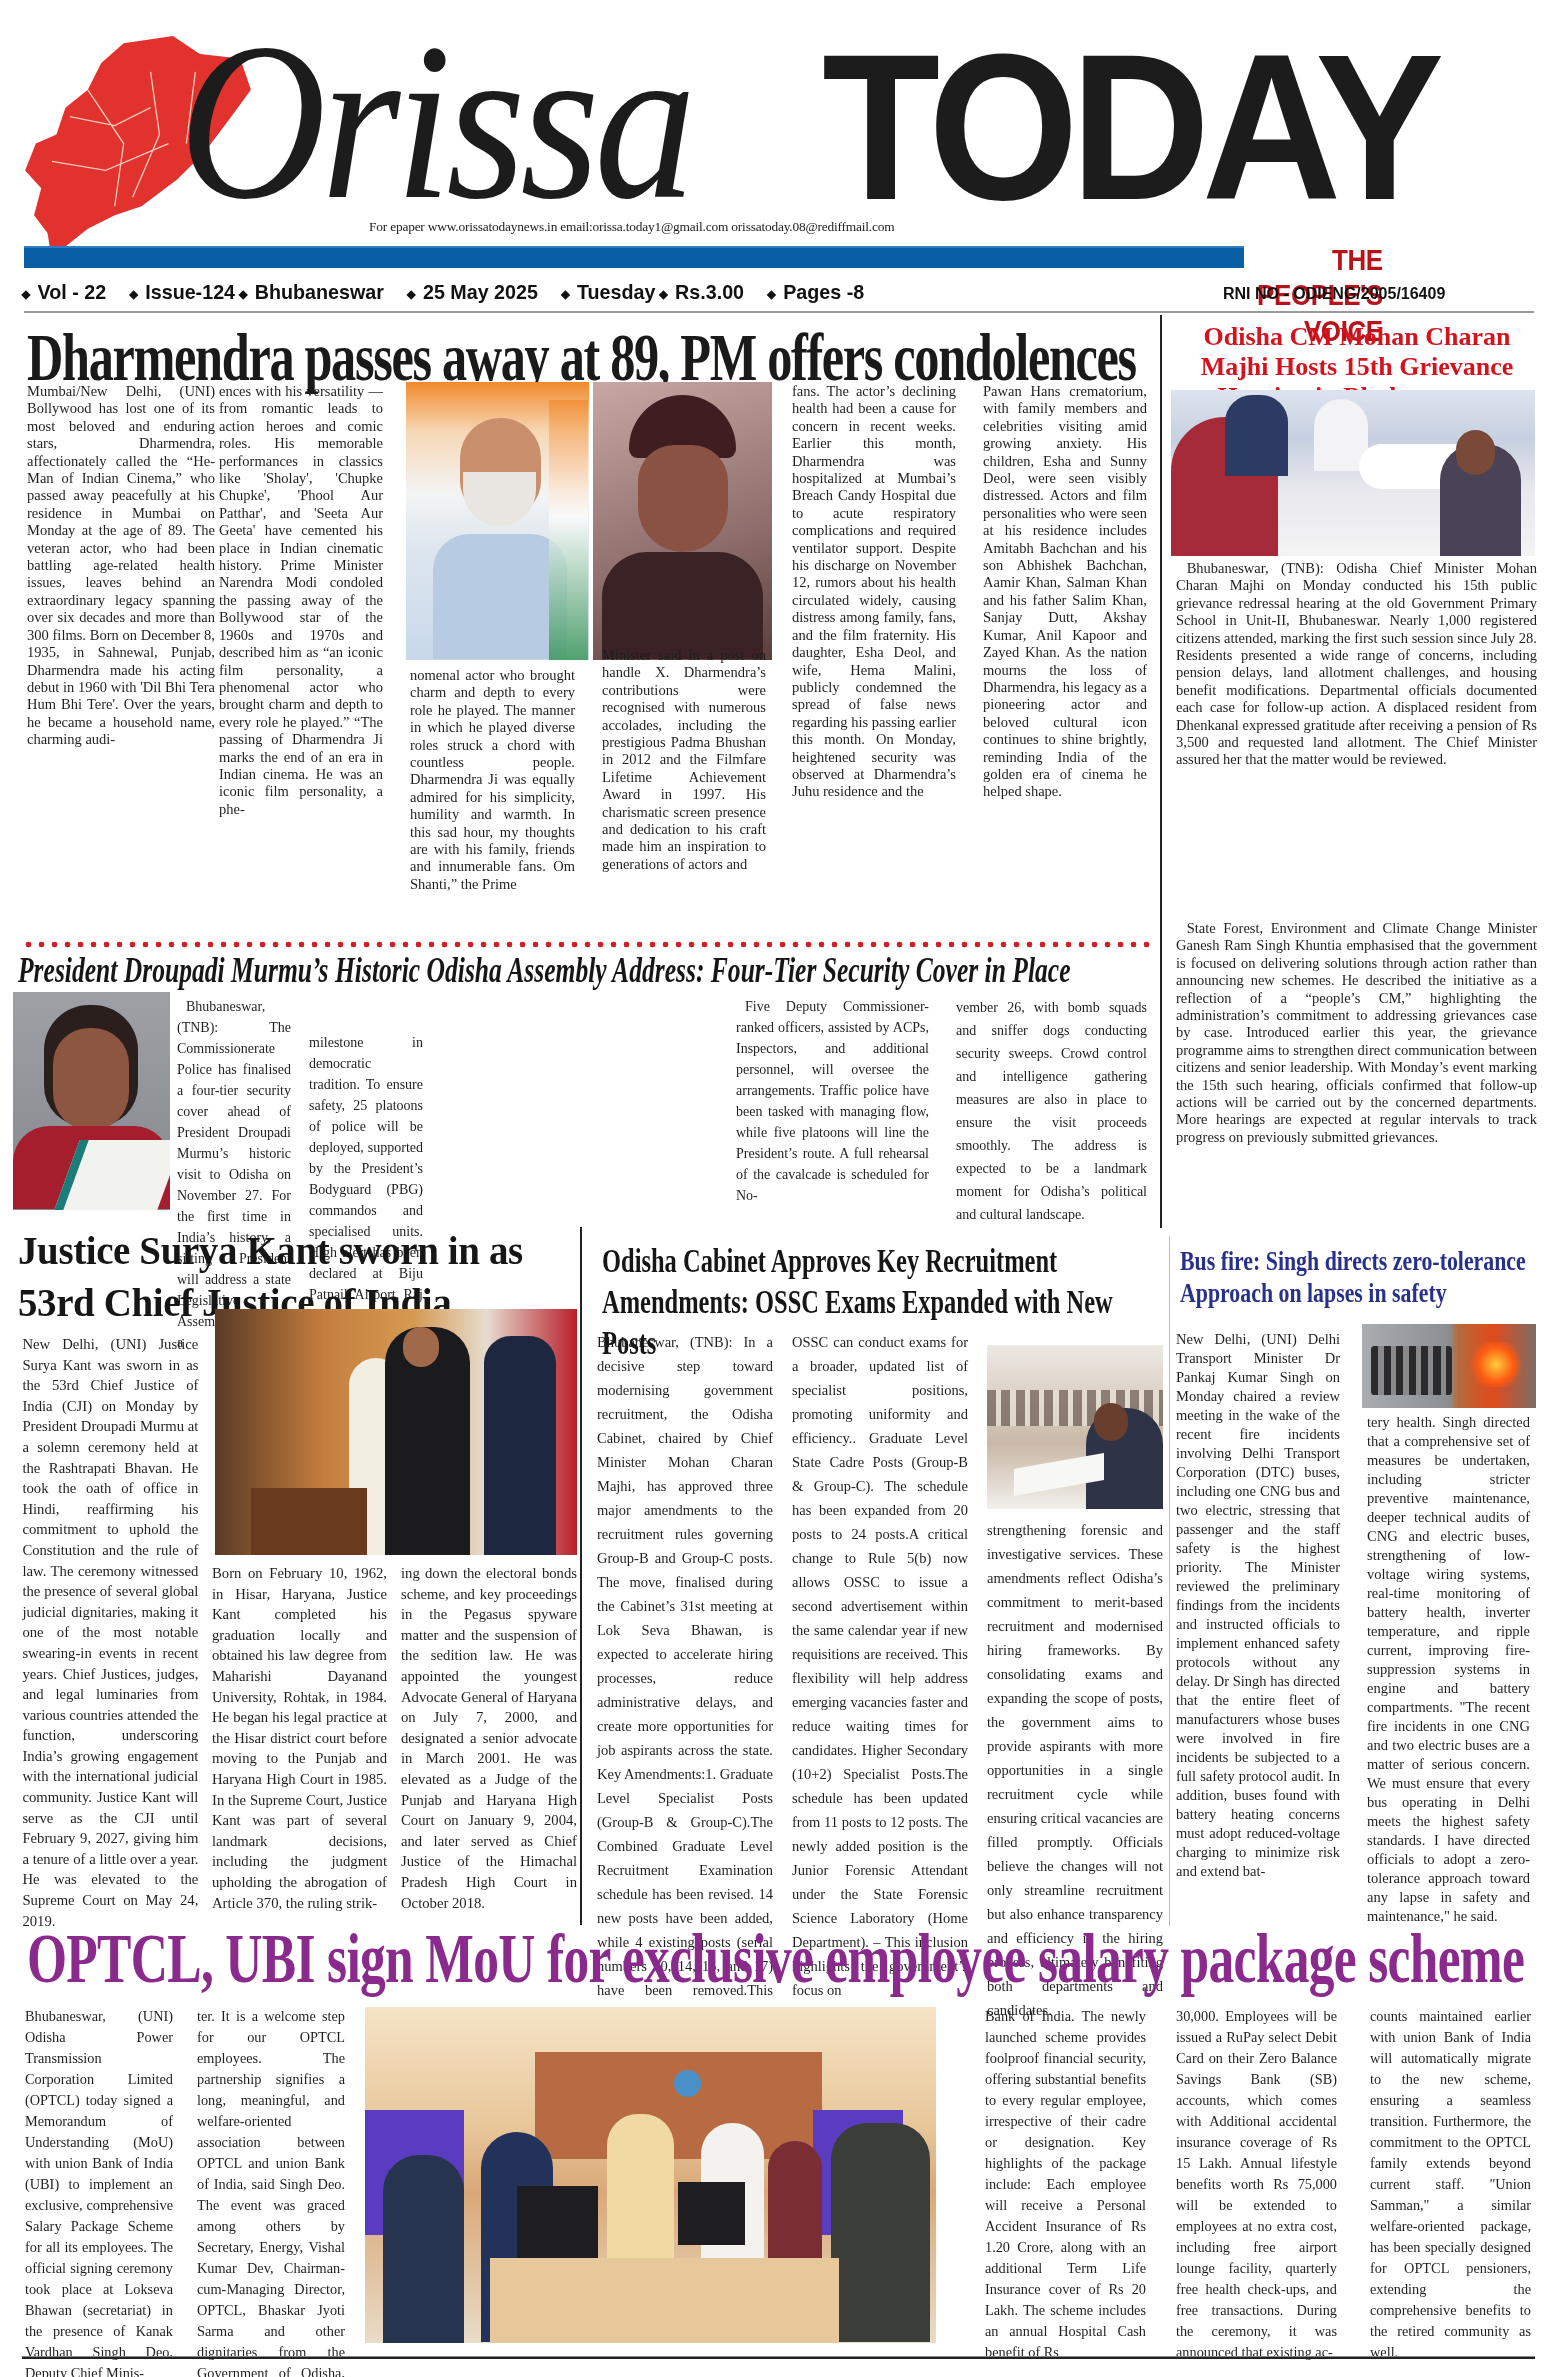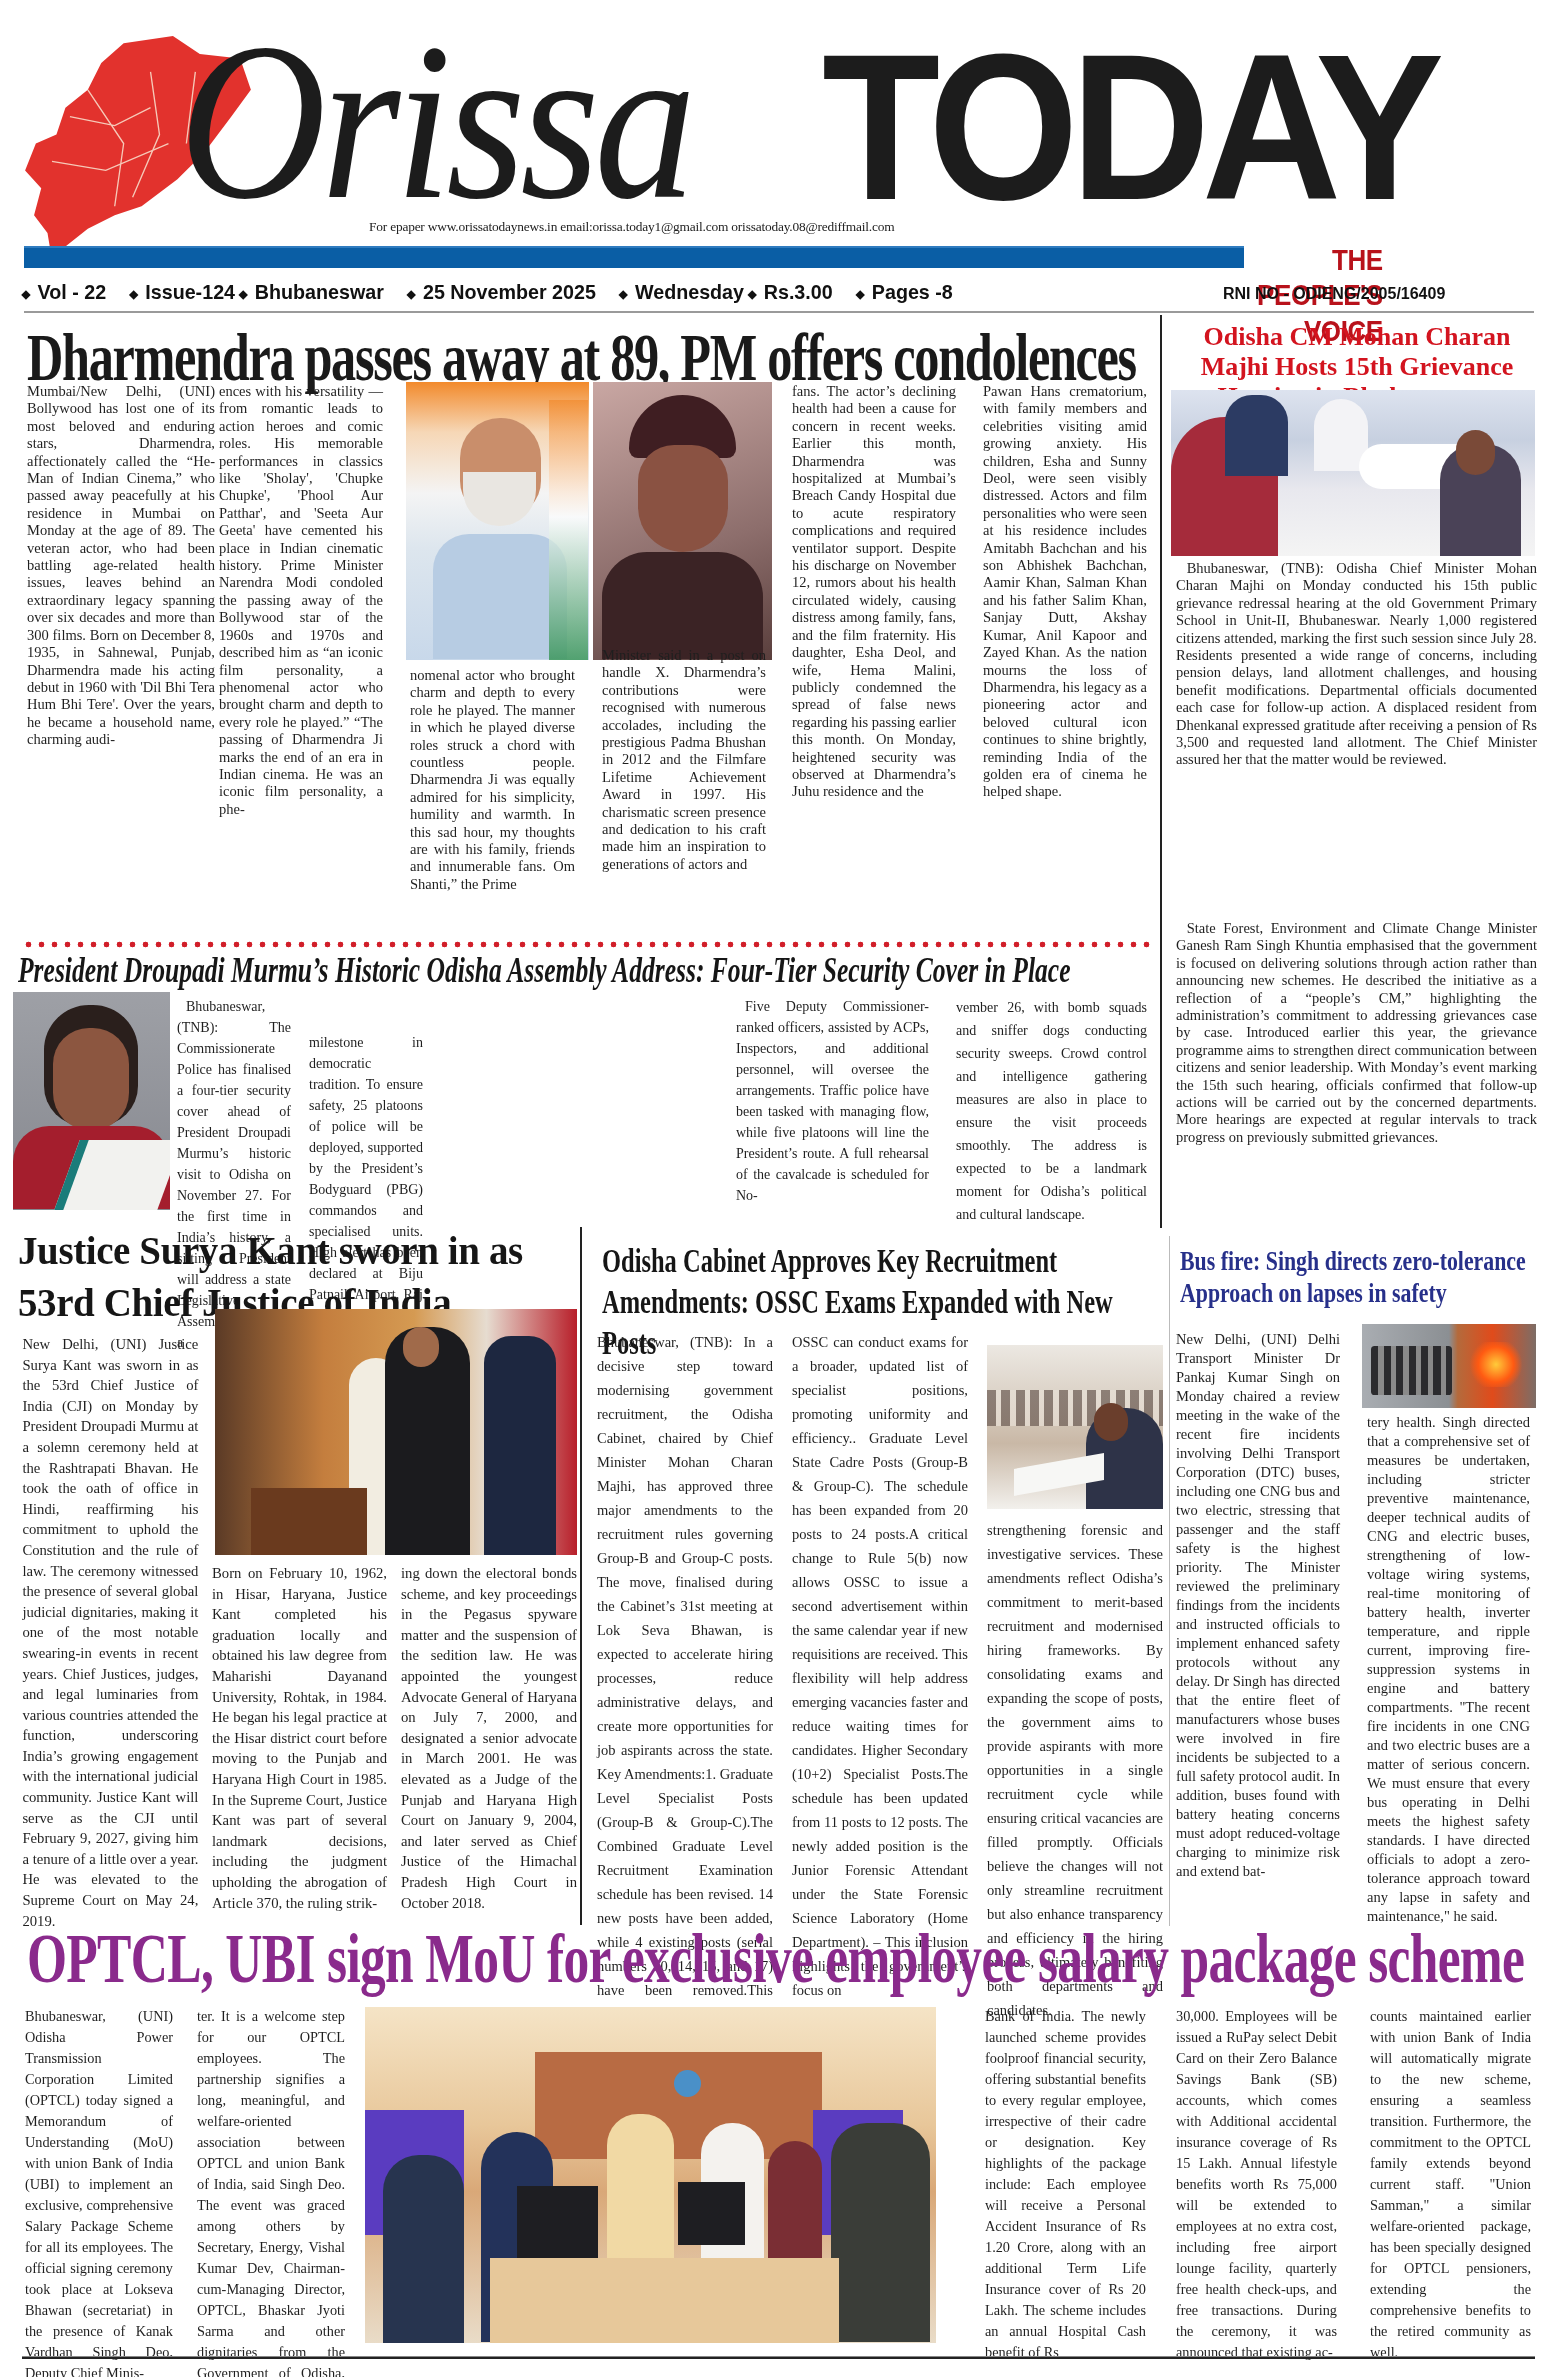--- a/index.html
+++ b/index.html
@@ -58,22 +58,22 @@
   <div class="abs logo-orissa">Orissa</div>
   <div class="abs logo-today">TODAY</div>
   <div class="abs contact-line">For epaper www.orissatodaynews.in email:orissa.today1@gmail.com orissatoday.08@rediffmail.com</div>
   <div class="abs blue-bar"></div>
   <div class="abs tagline">THE PEOPLE'S VOICE</div>
 </div>
 
 <div class="abs infobar">
   <span class="item"><span class="dot">◆</span><span>Vol - 22</span></span>
   <span class="item"><span class="dot">◆</span><span>Issue-124</span><span class="dot" style="margin-left:3.6px">◆</span><span>Bhubaneswar</span></span>
-  <span class="item"><span class="dot">◆</span><span>25 November 2025</span></span>
-  <span class="item"><span class="dot">◆</span><span>Wednesday</span><span class="dot" style="margin-left:3.6px">◆</span><span>Rs.3.00</span></span>
+  <span class="item"><span class="dot">◆</span><span>25 May 2025</span></span>
+  <span class="item"><span class="dot">◆</span><span>Tuesday</span><span class="dot" style="margin-left:3.6px">◆</span><span>Rs.3.00</span></span>
   <span class="item"><span class="dot">◆</span><span>Pages -8</span></span>
 </div>
 <div class="abs rni">RNI NO - ODIENG/2005/16409</div>
 <div class="abs info-rule"></div>
 
 <div class="abs h1">Dharmendra passes away at 89, PM offers condolences</div>
 
 <div class="col body-text" style="left:27px;top:383px;width:188px;">Mumbai/New Delhi, (UNI) Bollywood has lost one of its most beloved and enduring stars, Dharmendra, affectionately called the “He-Man of Indian Cinema,” who passed away peacefully at his residence in Mumbai on Monday at the age of 89. The veteran actor, who had been battling age-related health issues, leaves behind an extraordinary legacy spanning over six decades and more than 300 films. Born on December 8, 1935, in Sahnewal, Punjab, Dharmendra made his acting debut in 1960 with 'Dil Bhi Tera Hum Bhi Tere'. Over the years, he became a household name, charming audi-</div>
 <div class="col body-text" style="left:219px;top:383px;width:164px;">ences with his versatility — from romantic leads to action heroes and comic roles. His memorable performances in classics like 'Sholay', 'Chupke Chupke', 'Phool Aur Patthar', and 'Seeta Aur Geeta' have cemented his place in Indian cinematic history. Prime Minister Narendra Modi condoled the passing away of the Bollywood star of the 1960s and 1970s and described him as “an iconic film personality, a phenomenal actor who brought charm and depth to every role he played.” “The passing of Dharmendra Ji marks the end of an era in Indian cinema. He was an iconic film personality, a phe-</div>
 

